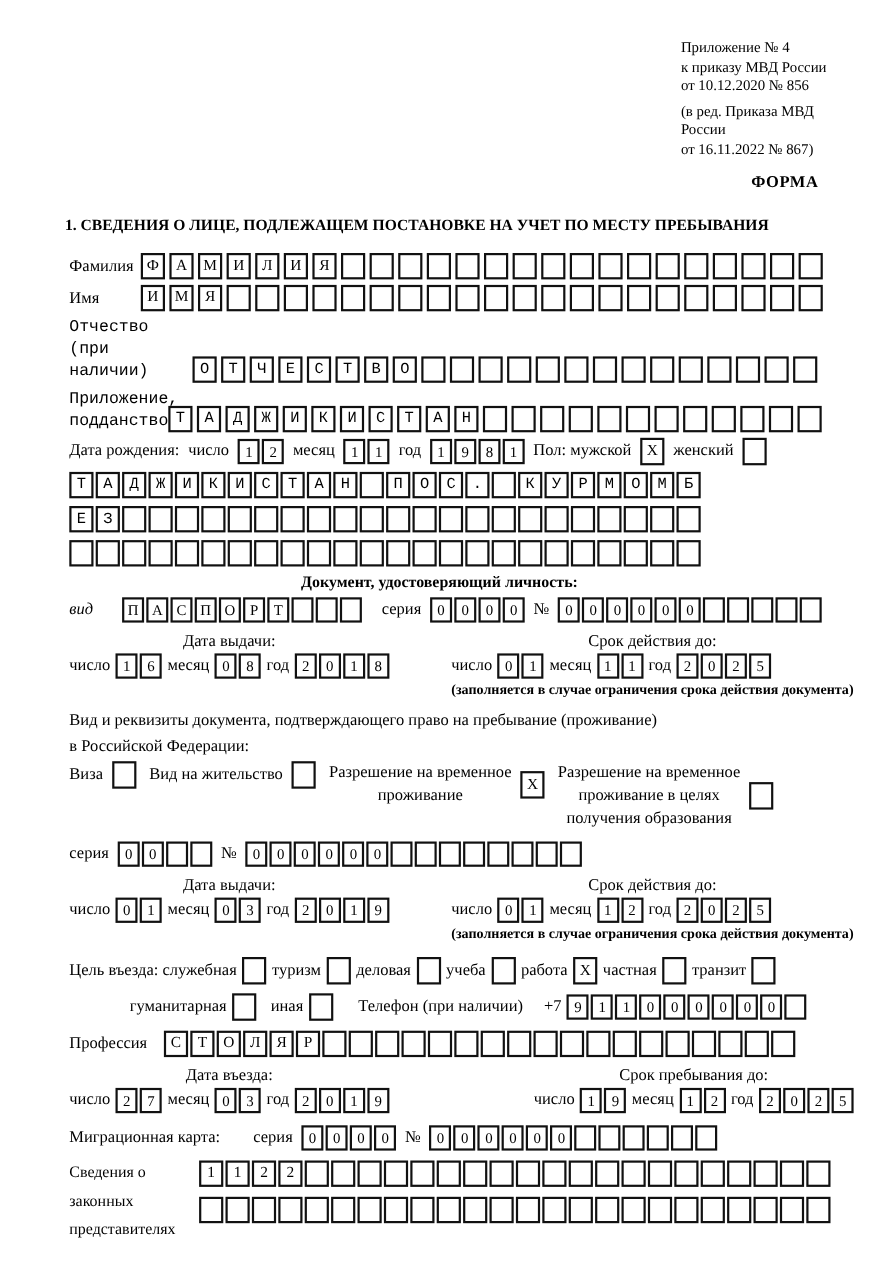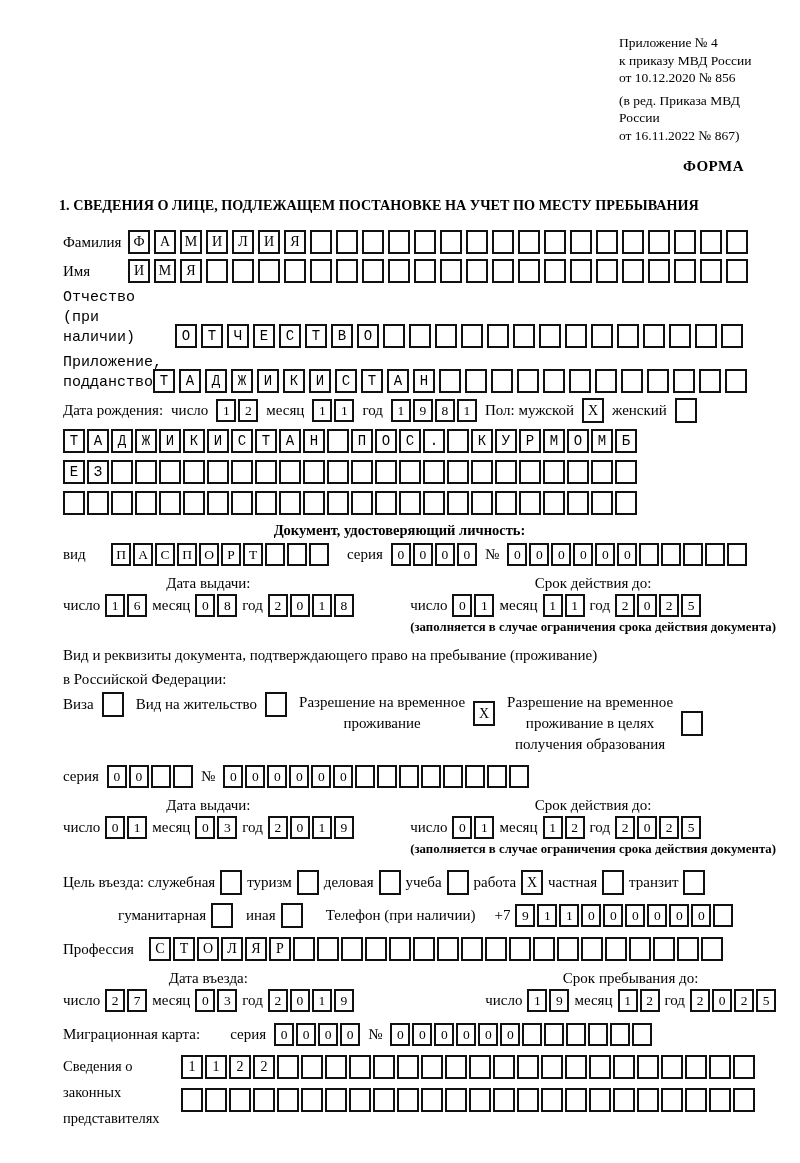--- a/index.html
+++ b/index.html
@@ -14,21 +14,21 @@
 
   .title{text-align:center;font-weight:bold;font-size:15px;line-height:22px;margin:16px 0 0 -10px;}
   .blank-line{display:inline-block;width:55px;height:13px;border-bottom:2px solid #2a2a2a;margin-left:10px;}
   .sec{font-weight:bold;font-size:14.2px;margin:22px 0 0 -4px;white-space:nowrap;}
 
   
   .row{display:flex;align-items:center;margin-top:5px;}
   .row.top{align-items:flex-end;font-family:Liberation Mono, monospace;}
   .lbl{font-size:15px;white-space:nowrap;flex:0 0 auto;}
   .lbl-block{font-size:15px;line-height:20px;flex:0 0 auto;}
-  .w65{width:65px;} .w112{width:112px;} .w90{width:90px;} .w142{width:142px;} .w60{width:40px;} .w75{width:78px;}
+  .w65{width:65px;} .w112{width:112px;} .w90{width:90px;} .w142{width:142px;} .w60{width:40px;font-style:italic;} .w75{width:78px;}
 
   .cells{display:flex;gap:4px;flex:0 0 auto;}
   .cells.tight{gap:2px;}
   .cells.small{gap:2px;}
   .cell{box-sizing:border-box;flex:0 0 auto;width:22px;height:24px;border:2px solid #111;
         text-align:center;font-size:14px;line-height:20px;background:#fff;}
   .small .cell{width:20px;height:23px;font-size:13.5px;}
   .tight .cell{width:22px;}
   .checkbox{box-sizing:border-box;display:inline-block;flex:0 0 auto;width:22px;height:25px;border:2px solid #111;
         text-align:center;font-size:14px;line-height:21px;background:#fff;}

